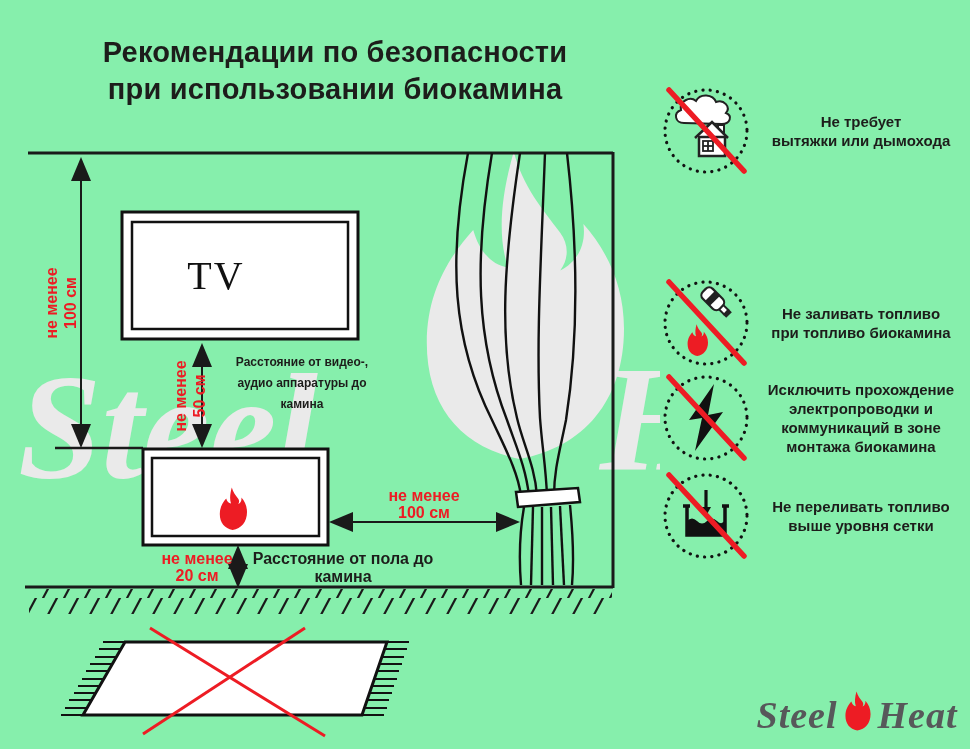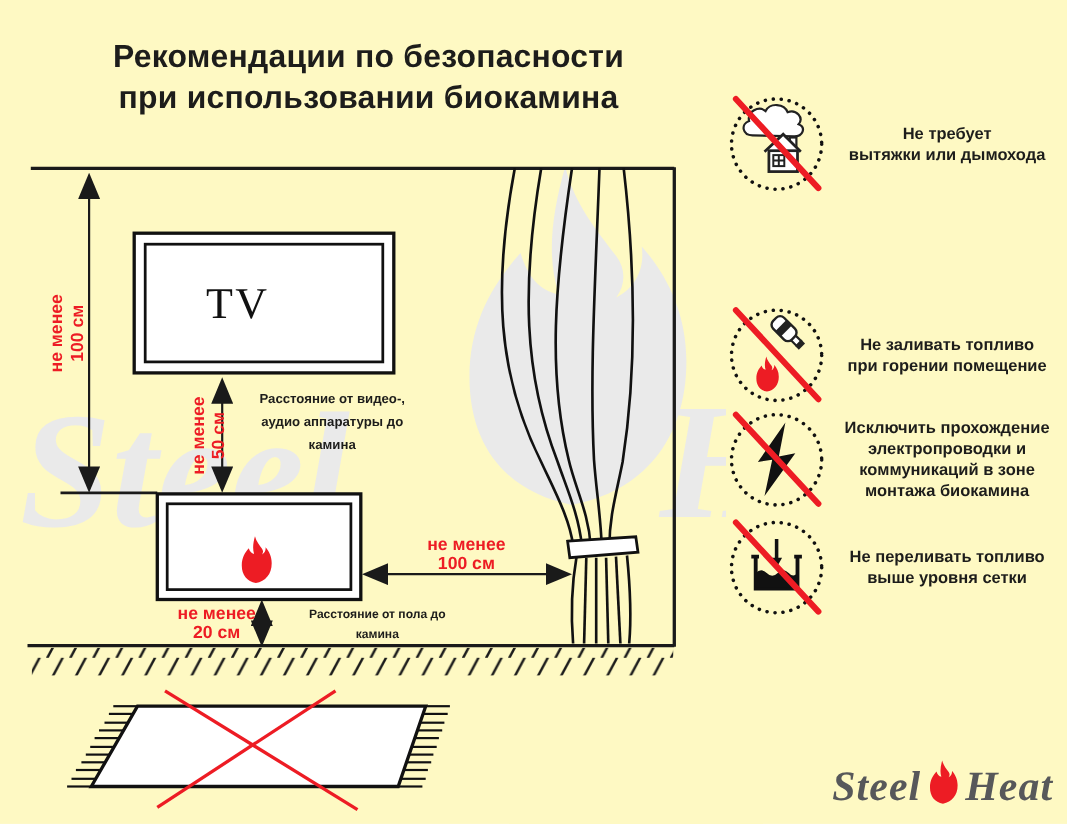--- a/index.html
+++ b/index.html
@@ -1,33 +1,33 @@
 <!DOCTYPE html>
 <html><head>
 <meta charset="utf-8">
 <style>
   html,body{margin:0;padding:0;background:#fff;}
   body{width:970px;height:749px;position:relative;overflow:hidden;
        font-family:"Liberation Sans",sans-serif;}
-  .page{position:absolute;inset:0;background:#fef9c3;padding-left:27px;}
+  .page{position:absolute;inset:0;background:#86efac;padding-left:27px;}
   svg{display:block;}
   .abs{position:absolute;}
   .title{position:absolute;left:45px;top:34px;width:580px;text-align:center;
          font-size:29px;line-height:37px;font-weight:700;color:#1d1d1b;
          white-space:pre-line;letter-spacing:.2px;}
   .diagram-svg{position:absolute;left:0;top:0;}
   .lbl{position:absolute;font-weight:700;white-space:pre-line;text-align:center;}
   .red{color:#ed1c24;}
   .ink{color:#1d1d1b;}
   #lbl-wall{left:6px;top:284px;width:110px;font-size:16px;line-height:19px;transform:rotate(-90deg);}
   #lbl-tvgap{left:140px;top:377px;width:100px;font-size:16px;line-height:19px;transform:rotate(-90deg);}
   #lbl-curtain{left:364px;top:487px;width:120px;font-size:16px;line-height:17px;}
   #lbl-floor{left:147px;top:550px;width:100px;font-size:16px;line-height:17px;}
   #cap-av{left:207px;top:352px;width:190px;font-size:12px;line-height:21px;}
-  #cap-floor{left:248px;top:550px;width:190px;font-size:11px;line-height:18px;}
+  #cap-floor{left:248px;top:550px;width:190px;font-size:16px;line-height:18px;}
   #tv-label{left:122px;top:212px;width:188px;height:127px;display:flex;align-items:center;
             justify-content:center;font-family:"Liberation Serif",serif;font-weight:400;
             font-size:40px;letter-spacing:2px;color:#111;}
   .rule{position:absolute;left:660px;width:302px;display:flex;align-items:center;gap:8px;}
   .rule .icon-wrap{flex:0 0 92px;}
   .rule .txt{flex:1;text-align:center;font-size:15px;line-height:19px;font-weight:700;
              color:#1d1d1b;white-space:pre-line;}
   #rule1{top:85px;}#rule2{top:182px;}#rule3{top:277px;}
   #rule4{top:372px;}#rule5{top:470px;justify-content:flex-end;}#rule6{top:582px;}
   .logo{position:absolute;left:748px;top:686px;width:218px;height:58px;display:flex;
@@ -178,21 +178,21 @@
       <use href="#flame" transform="translate(24,46) scale(0.30)" fill="#ed1c24"></use>
       <g transform="translate(57,26) rotate(135)">
         <rect x="-4" y="-17" width="8" height="5" fill="#222"></rect>
         <rect x="-3" y="-13" width="6" height="8" fill="#fff" stroke="#222" stroke-width="2"></rect>
         <rect x="-7" y="-6" width="14" height="24" rx="5" fill="#fff" stroke="#222" stroke-width="2.2"></rect>
         <rect x="-7" y="3" width="14" height="7" fill="#222"></rect>
       </g>
       <line x1="9" y1="5" x2="84" y2="86" stroke="#ed1c24" stroke-width="5.5" stroke-linecap="round"></line>
     </svg>
     <div class="txt">Не заливать топливо
-при горении помещение</div>
+при топливо биокамина</div>
   </div>
 
   <div class="rule" id="rule4">
     <svg class="icon-wrap" width="92" height="92" viewBox="0 0 92 92">
       <circle cx="46" cy="46" r="41" fill="none" stroke="#111" stroke-width="3.2" stroke-dasharray="0.1 7.2" stroke-linecap="round"></circle>
       <polygon points="54,12 29,48 42,46 35,79 63,40 48,43" fill="#111"></polygon>
       <line x1="9" y1="5" x2="84" y2="86" stroke="#ed1c24" stroke-width="5.5" stroke-linecap="round"></line>
     </svg>
     <div class="txt">Исключить прохождение
 электропроводки и

